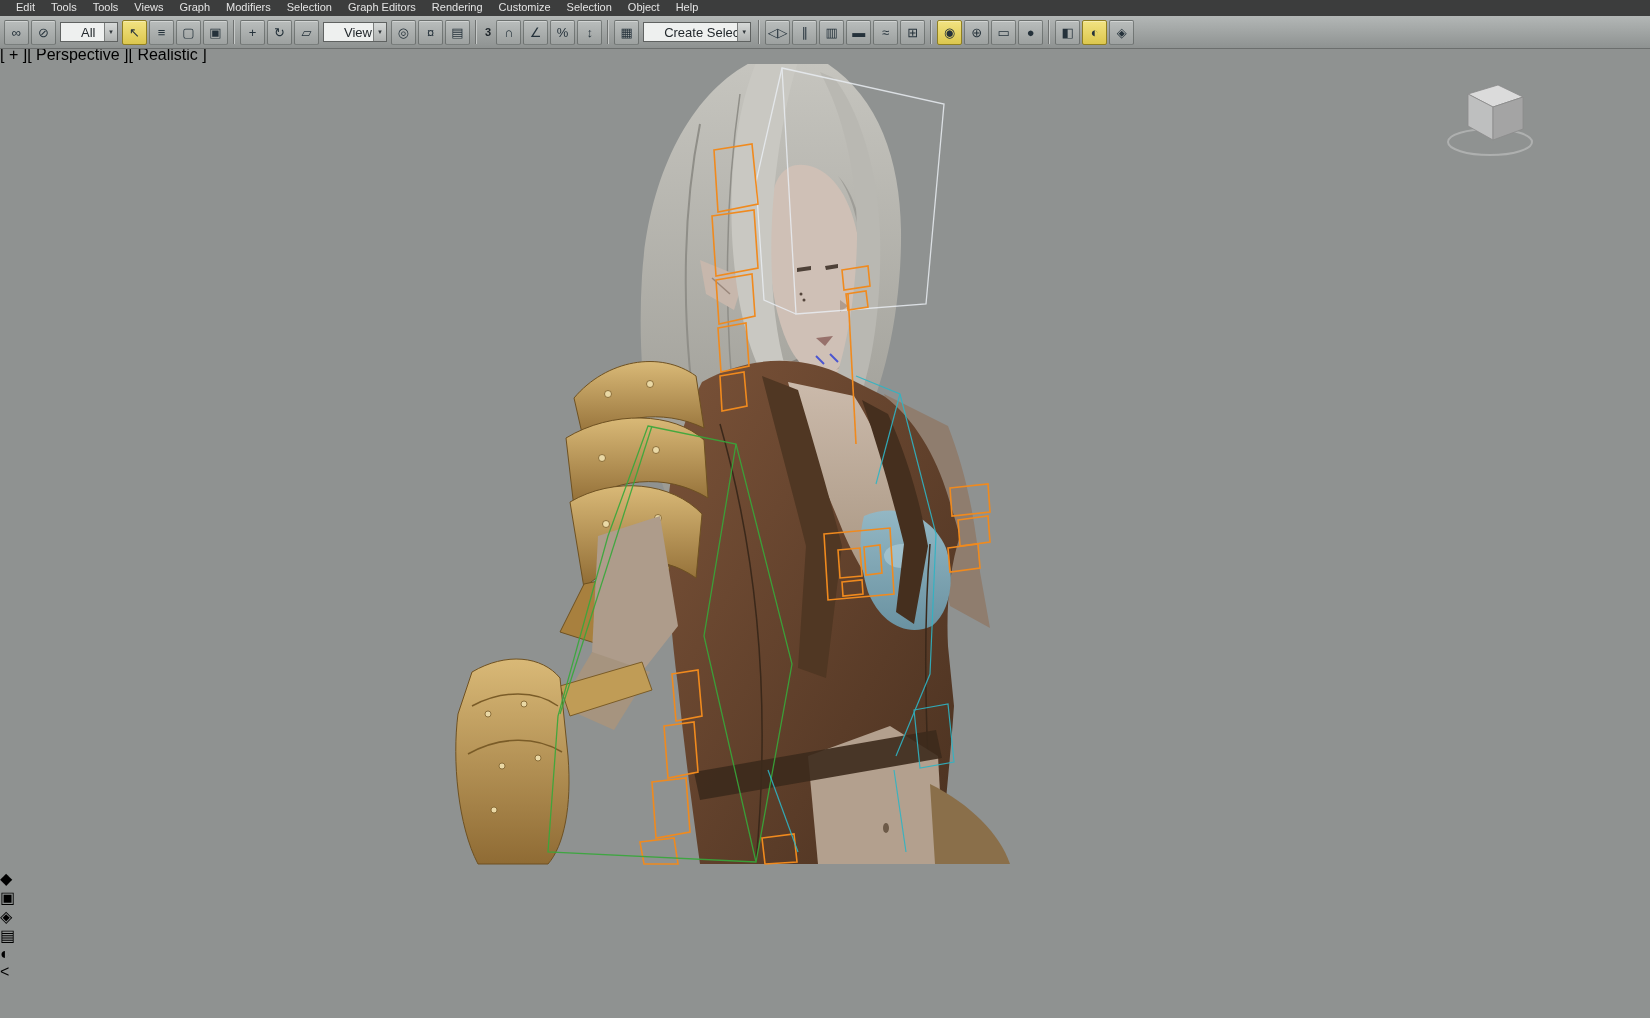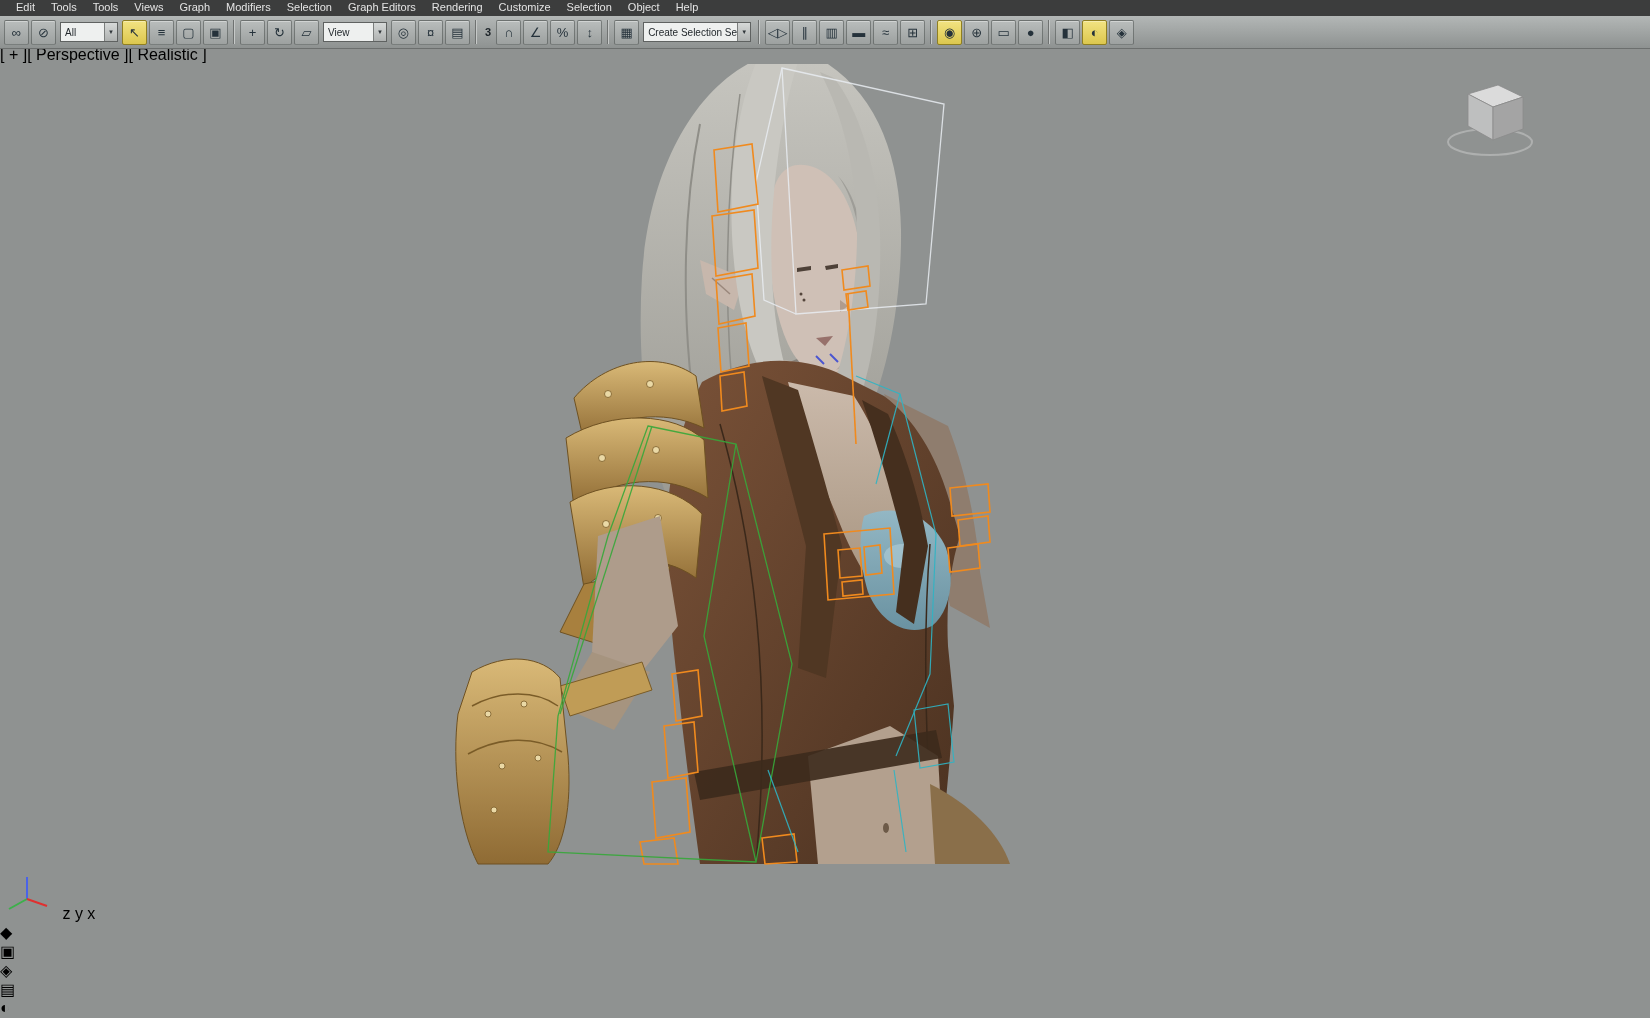--- a/index.html
+++ b/index.html
@@ -12,21 +12,21 @@
   .menu-item{color:#e4e4e4;font-size:11px;padding:1px 8px;cursor:default;white-space:nowrap}
 
   
   .toolbar{position:absolute;left:0;top:16px;width:100%;height:33px;background:linear-gradient(#b3b7b6,#8e9291);border-bottom:1px solid #6c6f6e;display:flex;align-items:center;padding:0 4px;gap:2px}
   .tb-btn{width:25px;height:25px;flex:0 0 auto;border:1px solid rgba(70,74,73,.55);border-radius:2px;background:linear-gradient(#b9bdbc,#9da1a0);display:flex;align-items:center;justify-content:center;box-shadow:inset 0 1px 0 rgba(255,255,255,.35)}
   .tb-btn .tb-glyph{font-size:13px;color:#25323b;line-height:1}
   .tb-btn.active{background:linear-gradient(#f2e382,#dcc74e);border-color:#8f7f22}
   .tb-sep{width:2px;height:24px;flex:0 0 auto;background:#6f7271;border-right:1px solid #c6c9c8;margin:0 3px}
   .tb-label{font-size:11px;color:#1d2429;padding:0 3px;font-weight:bold}
   .tb-select{height:20px;flex:0 0 auto;background:#eef0ef;border:1px solid #5f6261;display:flex;align-items:center;margin:0 2px}
-  .tb-select-value{flex:1;font-size:10px;color:#23292d;padding-left:4px;white-space:nowrap;overflow:hidden}
+  .tb-select-value{flex:1;font-size:13px;color:#23292d;padding-left:20px;white-space:nowrap;overflow:hidden}
   .tb-select-arrow{width:13px;height:100%;background:linear-gradient(#d6d9d8,#aeb1b0);border-left:1px solid #7b7e7d;font-size:6px;color:#30363a;display:flex;align-items:center;justify-content:center}
 
   
   .ribbontabs{position:absolute;left:0;top:49px;width:100%;height:24px;background:#85898a;border-bottom:1px solid #707473;display:flex;align-items:flex-end;padding-left:2px}
   .ribbon-tab{height:21px;padding:3px 16px 0;font-size:11.5px;color:#17191a;background:transparent;border:1px solid transparent}
   .ribbon-tab.active{background:linear-gradient(#c2c5bf,#b2b5af);border-color:#73767'5;border:1px solid #737675;border-bottom:none;border-radius:3px 3px 0 0}
   .ribbon-overflow{width:22px;height:17px;margin:0 0 2px 14px;background:linear-gradient(#b9bdbc,#9da1a0);border:1px solid #6f7271;border-radius:2px;font-size:8px;color:#222;display:flex;align-items:center;justify-content:center}
 
   /* ── collapsed panel row ── */
   .gonrow{position:absolute;left:0;top:73px;width:100%;height:19px;background:#989b99;display:flex;align-items:center}
@@ -362,30 +362,20 @@
 
       <g opacity="0.92">
         <ellipse cx="1490" cy="78" rx="42" ry="13" fill="none" stroke="#d4d4d4" stroke-width="2" opacity="0.5"></ellipse>
         <polygon points="1468,30 1498,21 1523,33 1493,43" fill="#e2e2e2" stroke="#8a8a8a" stroke-width="0.8"></polygon>
         <polygon points="1468,30 1493,43 1493,76 1468,62" fill="#c3c3c3" stroke="#8a8a8a" stroke-width="0.8"></polygon>
         <polygon points="1493,43 1523,33 1523,65 1493,76" fill="#a6a6a6" stroke="#8a8a8a" stroke-width="0.8"></polygon>
       </g>
     </svg>
 
     
-    <div class="axis-gizmo">
-      <svg width="58" height="50" viewBox="0 0 58 50">
-        <line x1="27" y1="30" x2="27" y2="8" stroke="#4a63e8" stroke-width="2"></line>
-        <line x1="27" y1="30" x2="9" y2="40" stroke="#3db04a" stroke-width="2"></line>
-        <line x1="27" y1="30" x2="47" y2="37" stroke="#e03030" stroke-width="2"></line>
-      </svg>
-      <span class="ax az">z</span>
-      <span class="ax ay">y</span>
-      <span class="ax axx">x</span>
-    </div>
   </div>
 
   
   <div class="rightstrip">
       <div class="strip-btn" style="top: 12px;"><span>◆</span></div>
       <div class="strip-btn" style="top: 44px;"><span>▣</span></div>
       <div class="strip-btn" style="top: 100px;"><span>◈</span></div>
       <div class="strip-btn" style="top: 236px;"><span>▤</span></div>
       <div class="strip-btn" style="top: 262px;"><span>◐</span></div>
     </div>

